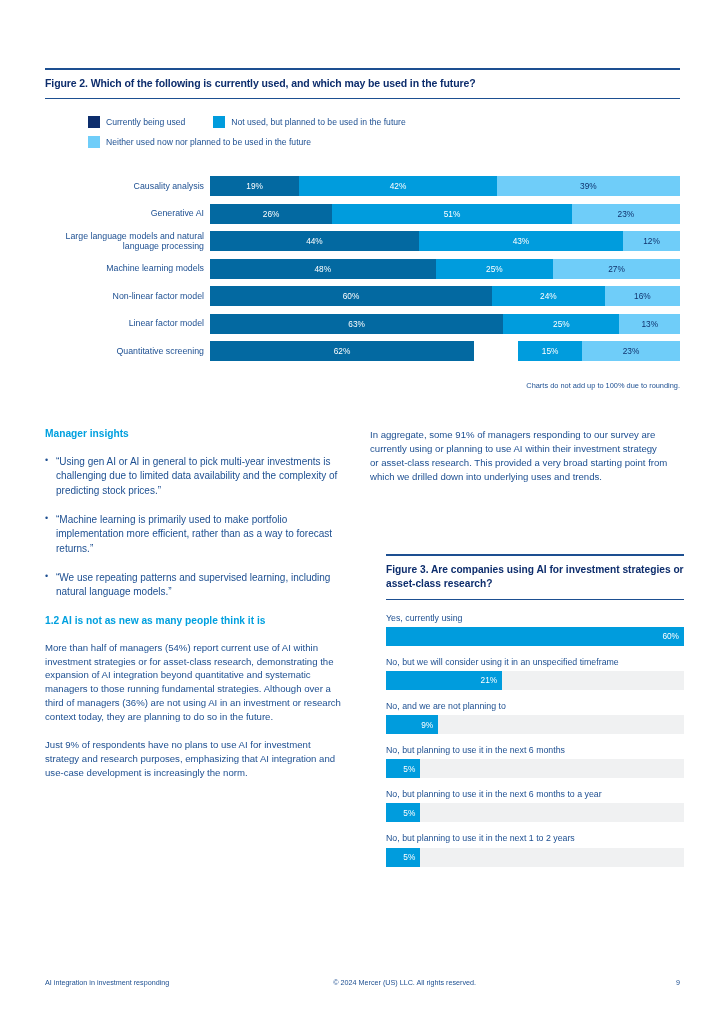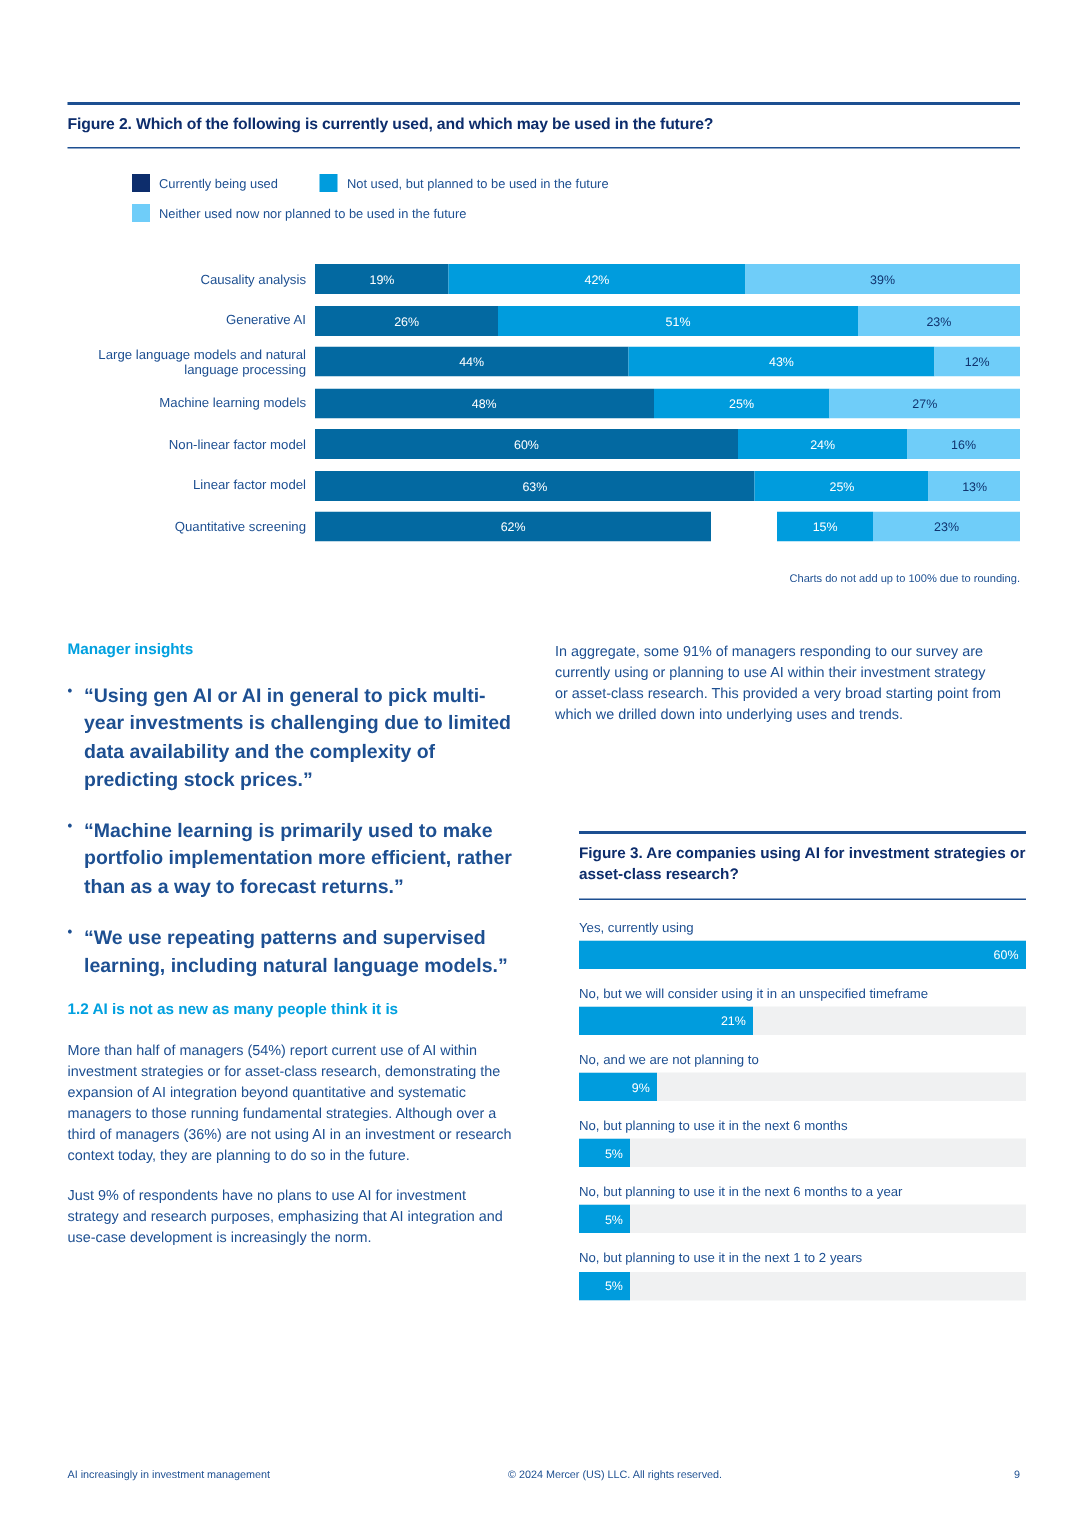--- a/index.html
+++ b/index.html
@@ -147,24 +147,23 @@
   }
   .bullets {
     margin: 0;
     padding: 0;
     list-style: none;
   }
   .bullets li {
     position: relative;
     padding-left: 11px;
     margin-bottom: 15px;
-    font-size: 13px;
+    font-size: 10px;
     line-height: 1.44;
     color: #1d4f91;
-    font-weight: bold;
   }
   .bullets li:before {
     content: "\2022";
     position: absolute;
     left: 0;
     top: -1px;
     font-size: 9px;
     color: #1d4f91;
   }
   .para {
@@ -382,18 +381,18 @@
         <div class="hb-item">
           <div class="hb-label">No, but planning to use it in the next 1 to 2 years</div>
           <div class="hb-track">
             <div class="hb-fill" style="width: 11.5%;">5%</div>
           </div>
         </div>
       </div>
   </div>
 
   <div id="footer">
-    <span id="footer-left">AI increasingly in investment management</span>
+    <span id="footer-left">AI integration in investment responding</span>
     <span id="footer-mid">© 2024 Mercer (US) LLC. All rights reserved.</span>
     <span id="footer-page">9</span>
   </div>
 
 </div>
 
 </body></html>

